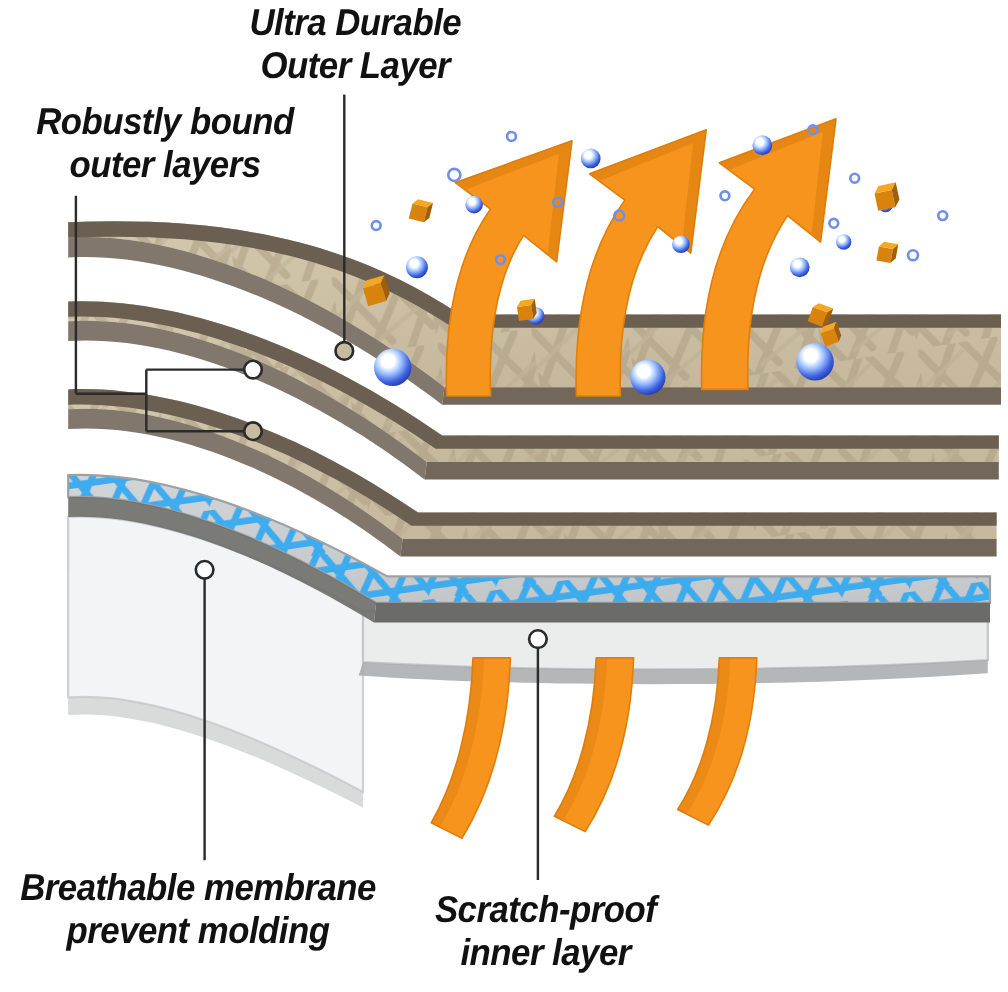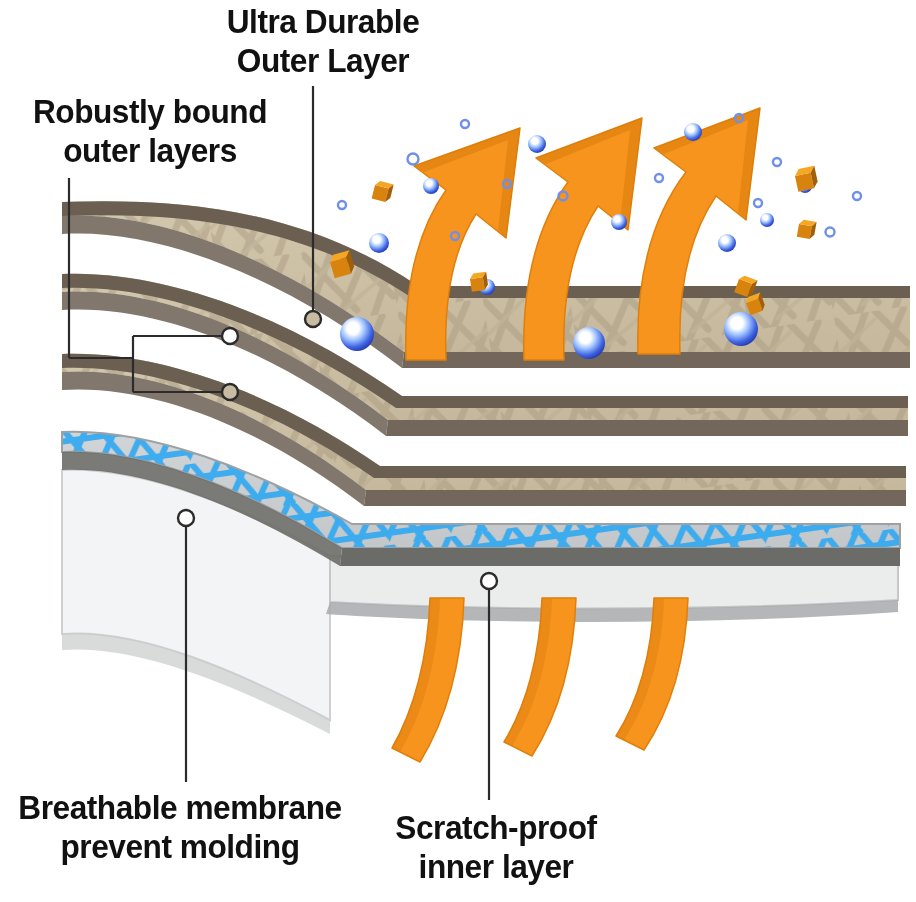--- a/index.html
+++ b/index.html
@@ -1,21 +1,21 @@
 <!DOCTYPE html>
 <html><head>
 <meta charset="utf-8">
 <style>
   html,body{margin:0;padding:0;background:#fff;}
   body{
     font-family:"Liberation Sans", sans-serif;
     width:916px;height:902px;
     position:relative;overflow:hidden;
   }
-  #stage{position:absolute;inset:0;width:916px;height:902px;}
+  #stage{position:absolute;inset:0;width:916px;height:902px;font-style:italic;}
   .lbl{
     position:absolute;
     font-weight:bold;
     color:#111111;
     line-height:1.14;
     letter-spacing:-0.5px;
     font-size:34px;
     white-space:pre-line;
     transform:scaleX(0.93);
   }

